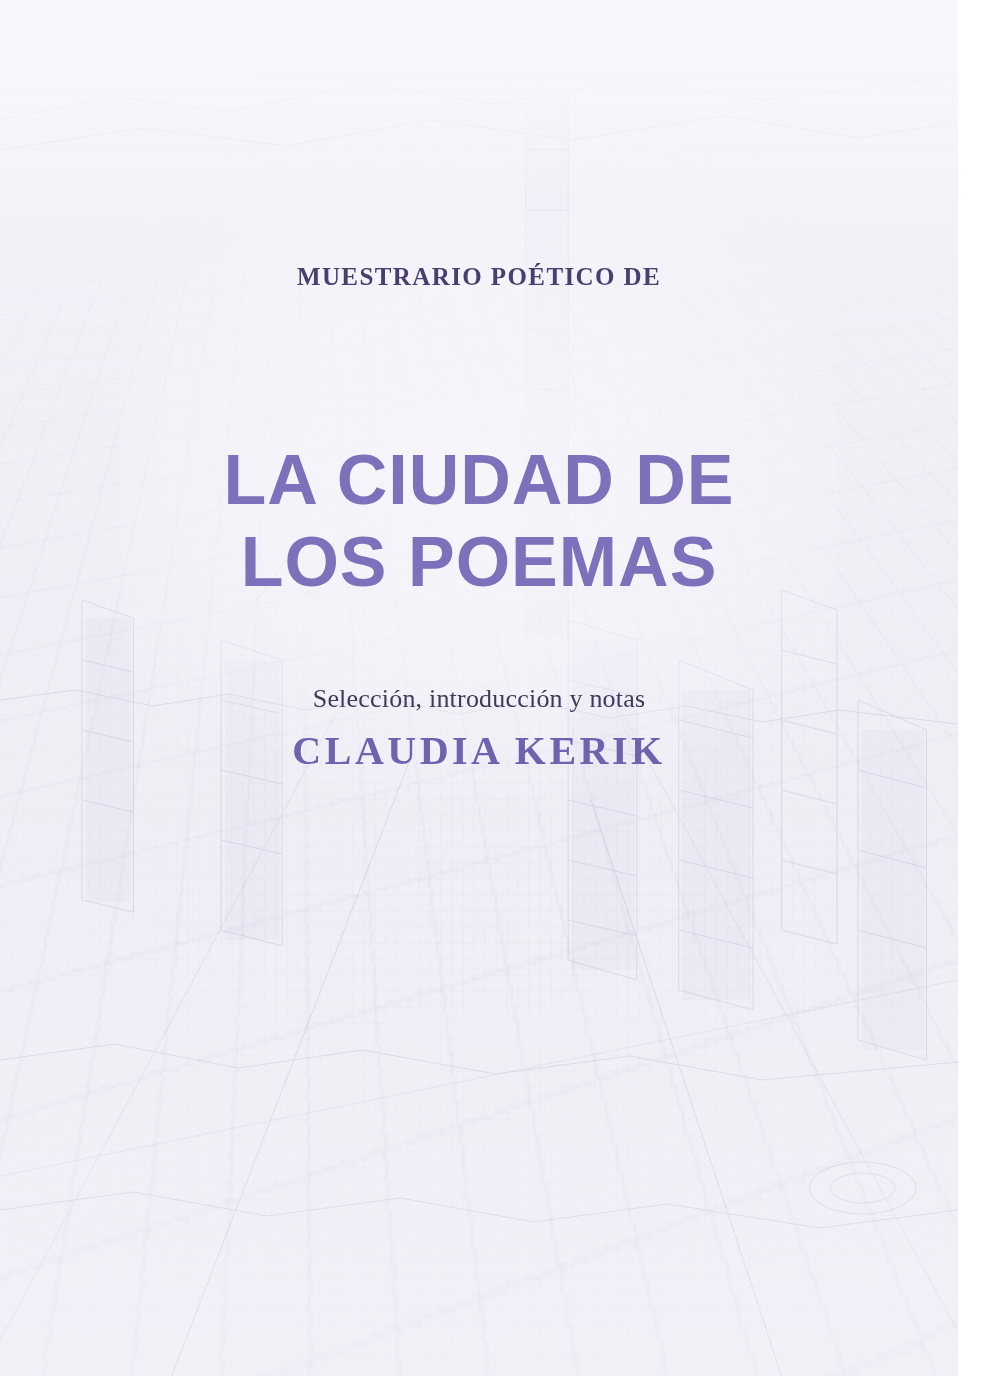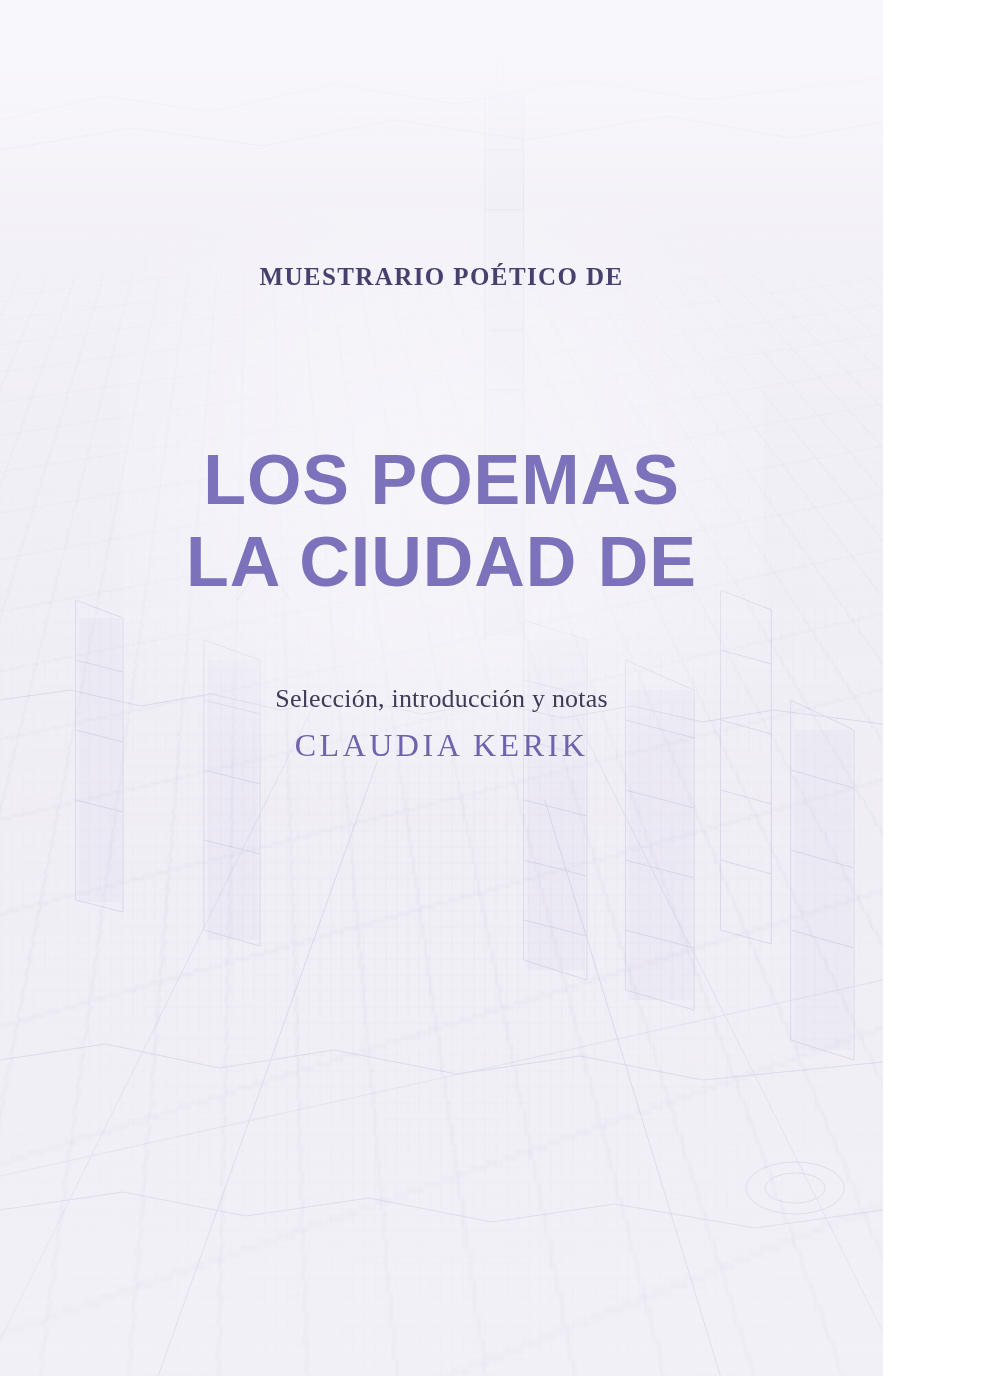--- a/index.html
+++ b/index.html
@@ -2,21 +2,21 @@
 <html><head>
 <meta charset="utf-8">
 <style>
   html, body {
     margin: 0;
     padding: 0;
     background: #ffffff;
   }
   #page {
     position: relative;
-    width: 883px;
+    width: 958px;
     height: 1376px;
     overflow: hidden;
     background: #f3f1f7;
     font-family: "Liberation Serif", serif;
   }
 
   
   .bg-wrap {
     position: absolute;
     inset: 0;
@@ -121,22 +121,22 @@
     font-size: 26px;
     letter-spacing: 0.2px;
     text-align: center;
   }
   .credit-author {
     position: absolute;
     left: 0; right: 0;
     top: 727px;
     color: #6d63ae;
     font-family: "Liberation Serif", serif;
-    font-size: 32px;
-    font-weight: normal;
+    font-size: 40px;
+    font-weight: bold;
     letter-spacing: 3.5px;
   }
 </style>
 </head>
 <body>
 
 <div id="page">
 
   <div class="bg-wrap">
     <div class="bg-base"></div>
@@ -197,21 +197,21 @@
     <div class="text-veil"></div>
   </div>
 
   <div class="content">
 
     <div class="kicker">
       <div>MUESTRARIO POÉTICO DE</div>
     </div>
 
     <h1 class="title">
+      <span class="line">LA CIUDAD DE</span>
       <span class="line">LOS POEMAS</span>
-      <span class="line">LA CIUDAD DE</span>
     </h1>
 
     <div class="credit-role">Selección, introducción y notas</div>
     <div class="credit-author">CLAUDIA KERIK</div>
 
   </div>
 </div>
 
 </body></html>

